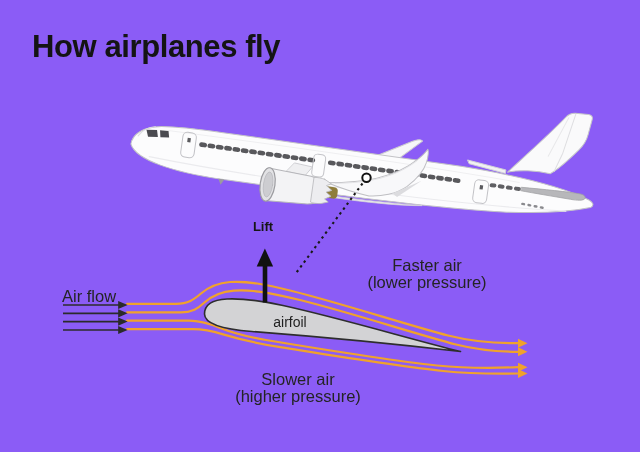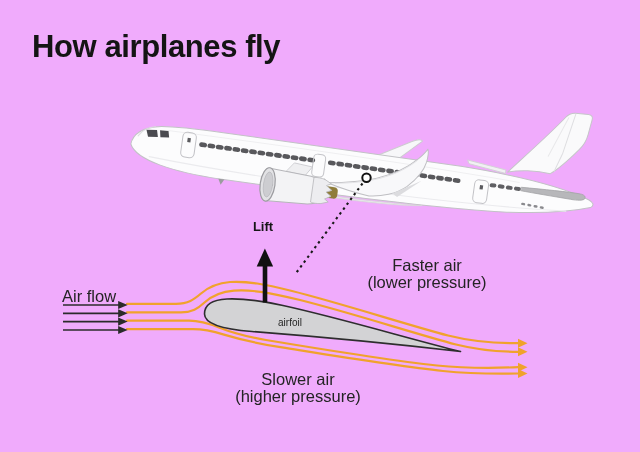--- a/index.html
+++ b/index.html
@@ -1,30 +1,30 @@
 <!DOCTYPE html>
 <html><head>
 <meta charset="utf-8">
 <style>
   html,body{margin:0;padding:0;background:#fff;}
   .canvas{
-    position:relative;width:640px;height:452px;background:#f0abfc;overflow:hidden;
+    position:relative;width:640px;height:452px;background:#8b5cf6;overflow:hidden;
     font-family:"Liberation Sans", sans-serif;
   }
   .title{
     position:absolute;left:32px;top:29px;
     font-size:31px;font-weight:700;letter-spacing:-0.4px;color:#141414;white-space:nowrap;
   }
   .stage{position:absolute;left:0;top:0;}
   .label{position:absolute;color:#242424;font-size:16.5px;line-height:17px;}
   .label-lift{left:232px;top:218px;width:62px;text-align:center;font-size:13px;font-weight:700;color:#161616;}
   .label-airflow{left:62px;top:288px;white-space:nowrap;}
   .label-faster{left:347px;top:257px;width:160px;text-align:center;}
   .label-slower{left:218px;top:371px;width:160px;text-align:center;}
-  .label-airfoil{left:259px;top:314px;width:62px;text-align:center;font-size:10px;color:#1f1f1f;}
+  .label-airfoil{left:259px;top:314px;width:62px;text-align:center;font-size:14px;color:#1f1f1f;}
 </style>
 </head>
 <body>
 
 <div class="canvas">
 
   <div class="title">How airplanes fly</div>
 
   <svg class="stage" width="640" height="452" viewBox="0 0 640 452">
 

